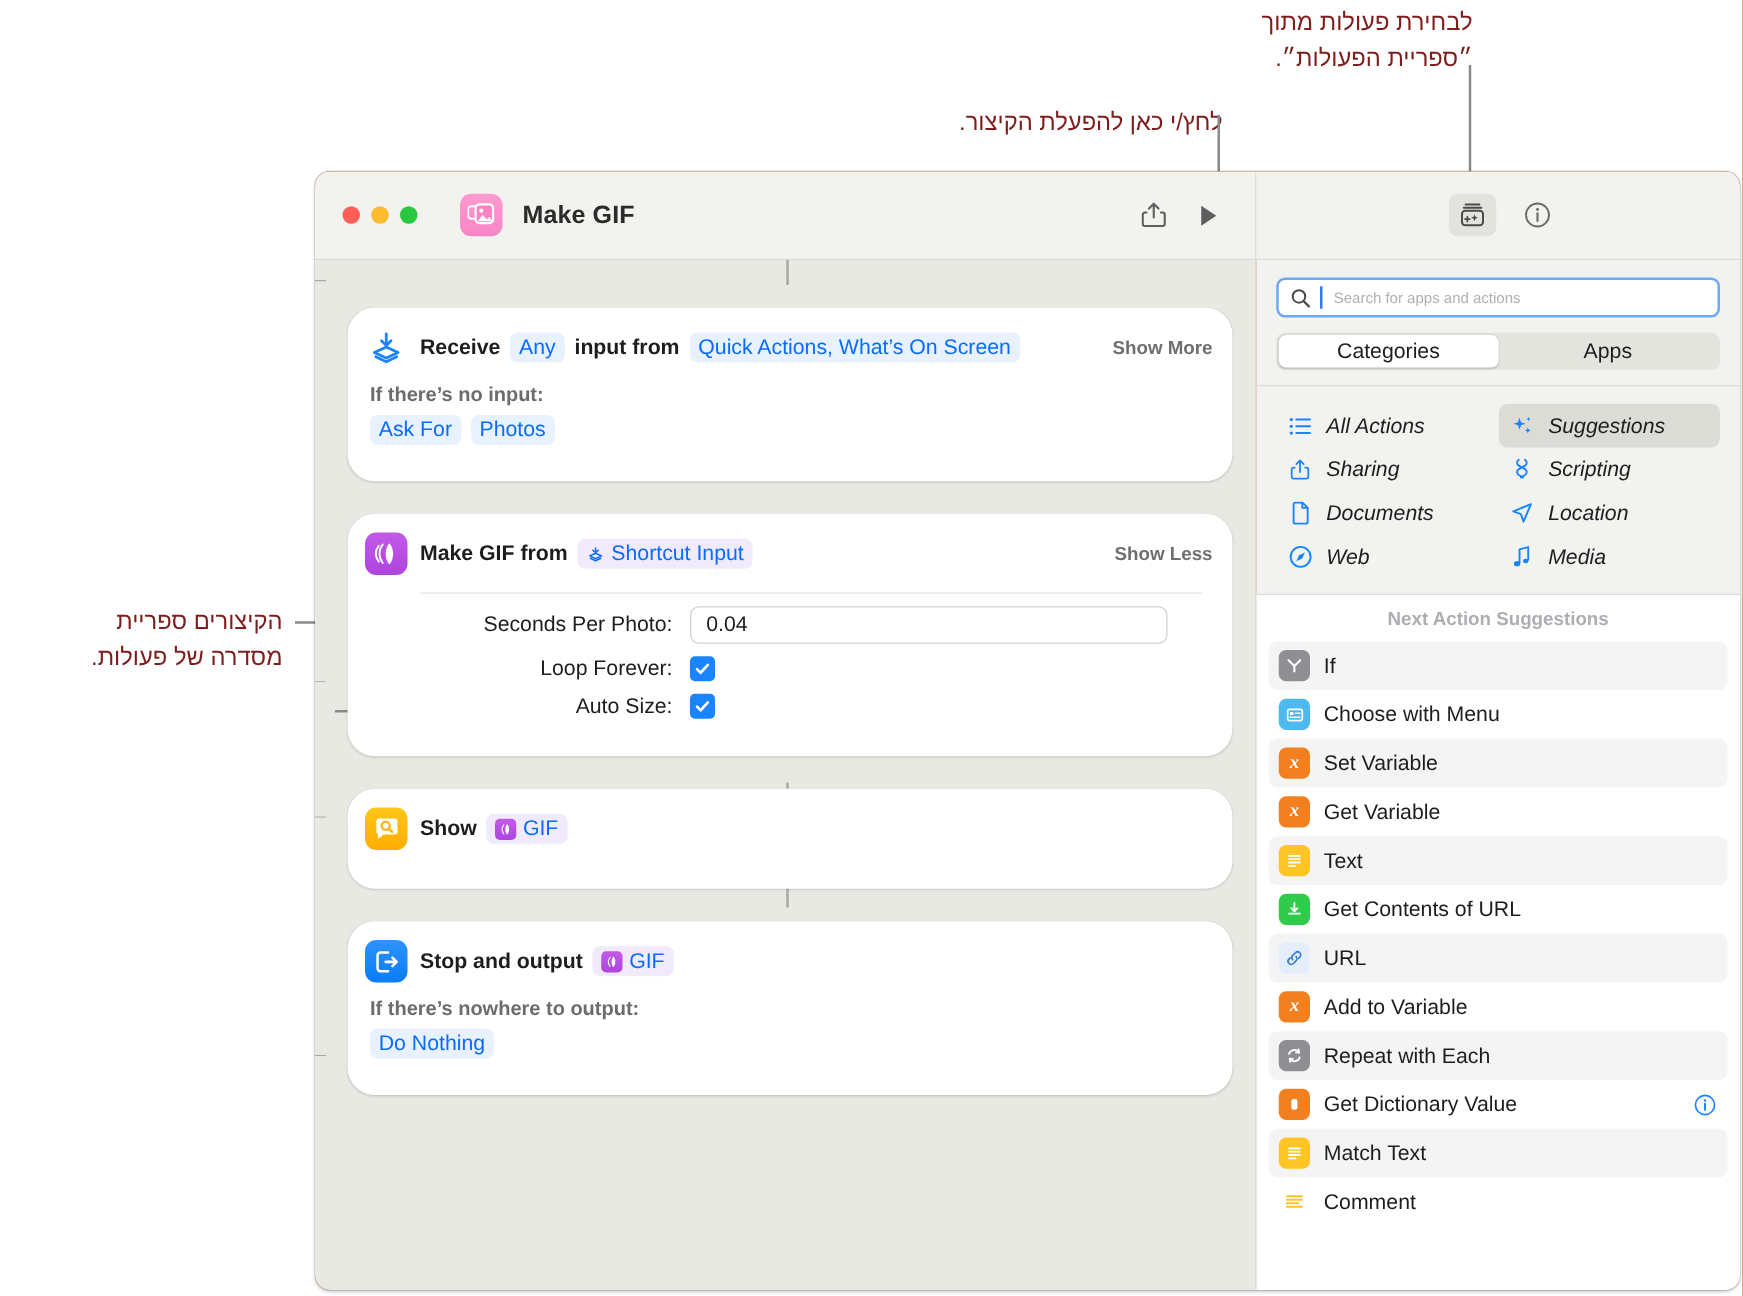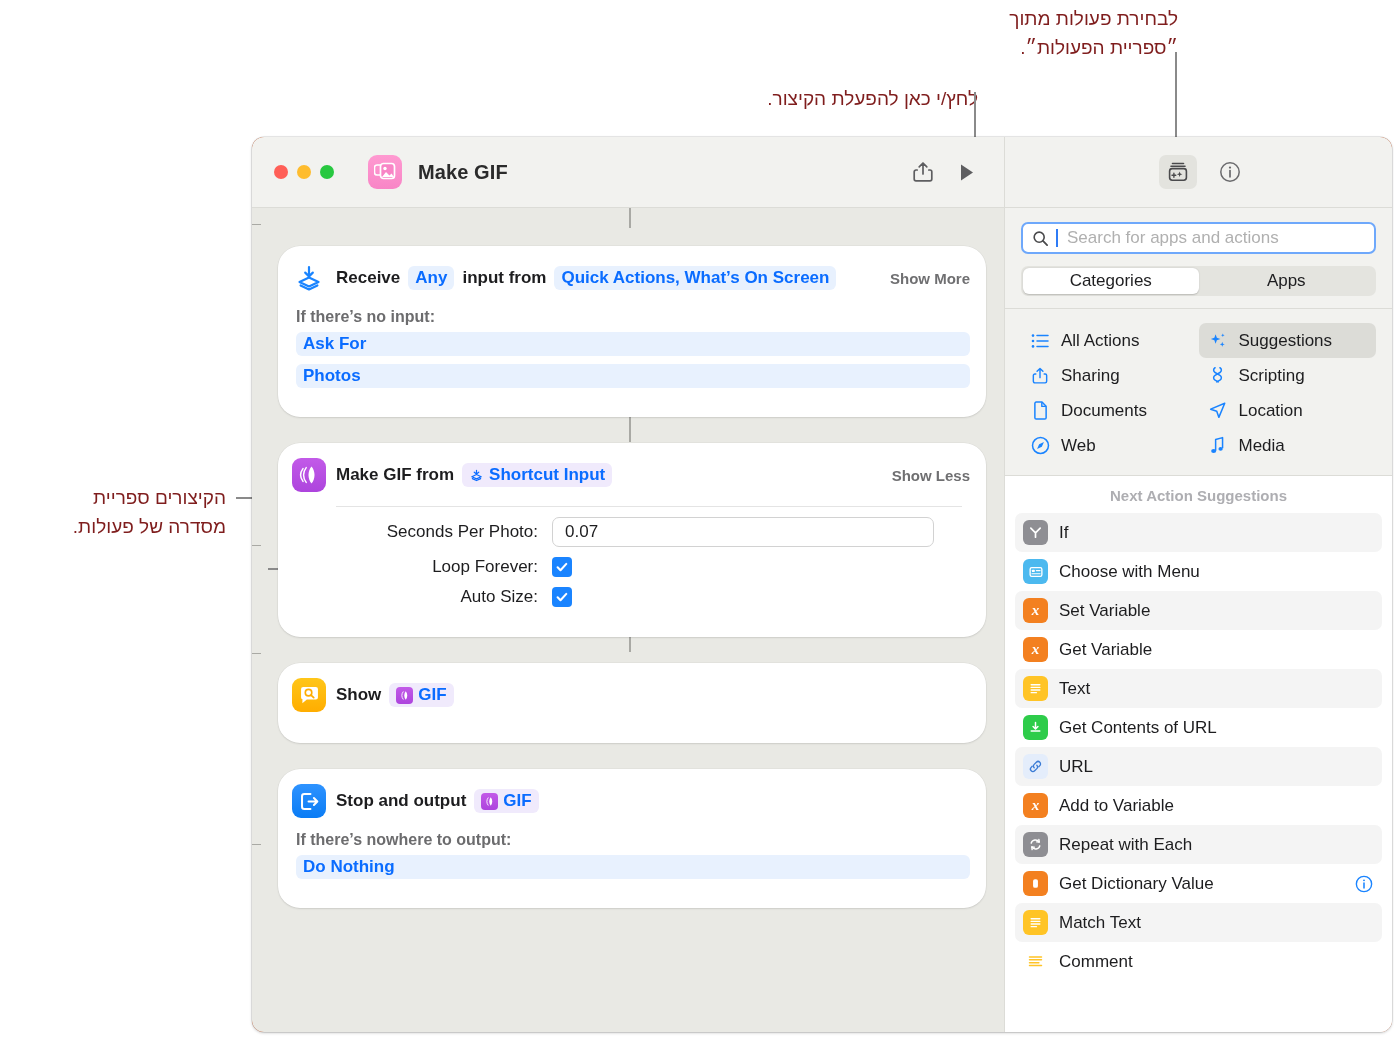--- a/index.html
+++ b/index.html
@@ -115,34 +115,34 @@
     width:34px;height:34px;border-radius:9px;flex:0 0 auto;
     display:flex;align-items:center;justify-content:center;
   }
   .act-text{
     font-size:17px;font-weight:700;color:#1d1d1f;
     display:flex;align-items:center;gap:8px;flex-wrap:wrap;
   }
   .chip{
     display:inline-flex;align-items:center;gap:5px;
     background:#e8f1fe;color:#0a6cff;
-    font-weight:700;font-size:17px;
+    font-weight:400;font-size:17px;
     border-radius:6px;padding:2px 7px;
   }
   .chip.var{background:#f0eafc;}
   .show-toggle{
     margin-left:auto;
     font-size:15px;font-weight:600;color:#6f6f71;
     white-space:nowrap;padding-left:12px;
   }
   .sub-label{
     font-size:16px;font-weight:700;color:#6c6c6e;
     margin:11px 0 6px 4px;
   }
-  .chip-row{display:flex;gap:8px;margin-left:4px;flex-direction:column;}
+  .chip-row{display:flex;gap:8px;margin-left:4px;}
   .divider{height:1px;background:#e4e4e4;margin:12px 8px 4px 44px;}
   .param{
     display:flex;align-items:center;margin:10px 0;
   }
   .param-label{
     width:260px;text-align:right;font-size:17px;color:#1d1d1f;
     padding-right:14px;box-sizing:border-box;
   }
   .param-field{
     flex:1 1 auto;height:30px;background:#fff;
@@ -166,21 +166,21 @@
   }
   .search-wrap{padding:14px 16px 10px 16px;}
   .search-box{
     height:32px;border-radius:7px;background:#fff;
     border:2px solid #6ea8fb;
     display:flex;align-items:center;gap:7px;
     padding:0 9px;box-sizing:border-box;
     position:relative;
   }
   .search-input{
-    border:0;outline:0;flex:1 1 auto;font-size:17px;color:#1d1d1f;
+    border:0;outline:0;flex:1 1 auto;font-size:12px;color:#1d1d1f;
     font-family:inherit;background:transparent;
   }
   .search-input::placeholder{color:#b0b0b0;}
   .caret{width:2px;height:18px;background:#2f7cf6;flex:0 0 auto;}
   .segmented{
     margin:2px 16px 12px 16px;height:30px;border-radius:7px;
     background:#e4e4df;display:flex;padding:2px;box-sizing:border-box;
   }
   .seg{
     flex:1 1 50%;display:flex;align-items:center;justify-content:center;
@@ -189,21 +189,21 @@
   .seg.sel{background:#fff;box-shadow:0 .5px 1.5px rgba(0,0,0,.18);}
   .cat-zone{
     border-top:1px solid #dcdcd7;
     padding:14px 16px 12px 16px;
     display:flex;gap:0;
   }
   .cat-col{flex:1 1 50%;}
   .cat-item{
     display:flex;align-items:center;gap:11px;
     height:35px;padding:0 9px;border-radius:7px;
-    font-size:17px;color:#1d1d1f;box-sizing:border-box;
+    font-size:17px;color:#1d1d1f;box-sizing:border-box;font-style:italic;
   }
   .cat-item.sel{background:#dcdcd7;}
   .cat-ico{width:20px;display:flex;justify-content:center;align-items:center;flex:0 0 auto;}
   .sugg-zone{
     flex:1 1 auto;background:#fff;border-top:1px solid #dcdcd7;
     padding:0 10px;overflow:hidden;min-height:0;
   }
   .sugg-header{
     text-align:center;font-size:15px;font-weight:700;color:#aeaeb2;
     padding:11px 0 9px 0;
@@ -339,21 +339,21 @@
                 <path d="M3.6 11.3 L8 13.4 L12.4 11.3" fill="none" stroke="#0a6cff" stroke-width="1.3" stroke-linecap="round" stroke-linejoin="round"></path>
               </svg>
               <span>Shortcut Input</span>
             </span>
           </div>
           <div class="show-toggle">Show Less</div>
         </div>
         <div class="divider"></div>
         <div class="param">
           <div class="param-label">Seconds Per Photo:</div>
-          <div class="param-field">0.07</div>
+          <div class="param-field">0.04</div>
         </div>
         <div class="param">
           <div class="param-label">Loop Forever:</div>
           <div class="checkbox">
             <svg width="14" height="14" viewBox="0 0 14 14">
                 <path d="M2.6 7.3 L5.5 10.2 L11.3 3.9" fill="none" stroke="#fff" stroke-width="2.1" stroke-linecap="round" stroke-linejoin="round"></path>
               </svg>
           </div>
         </div>
         <div class="param">

